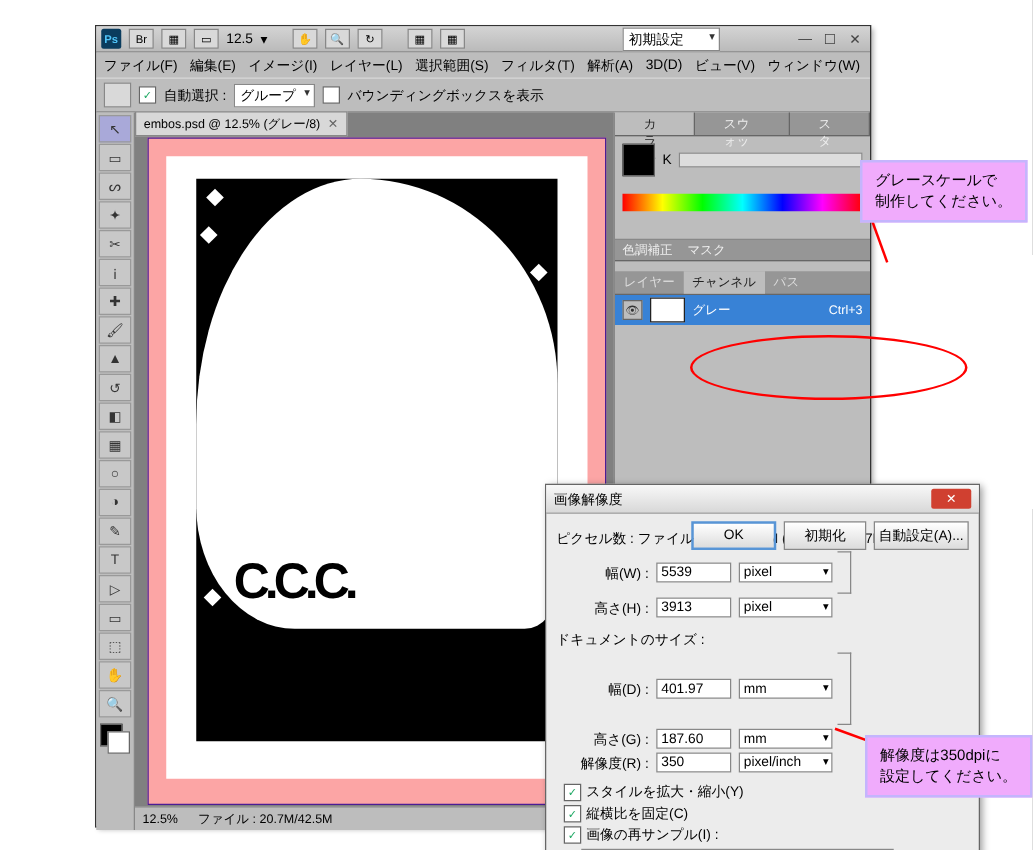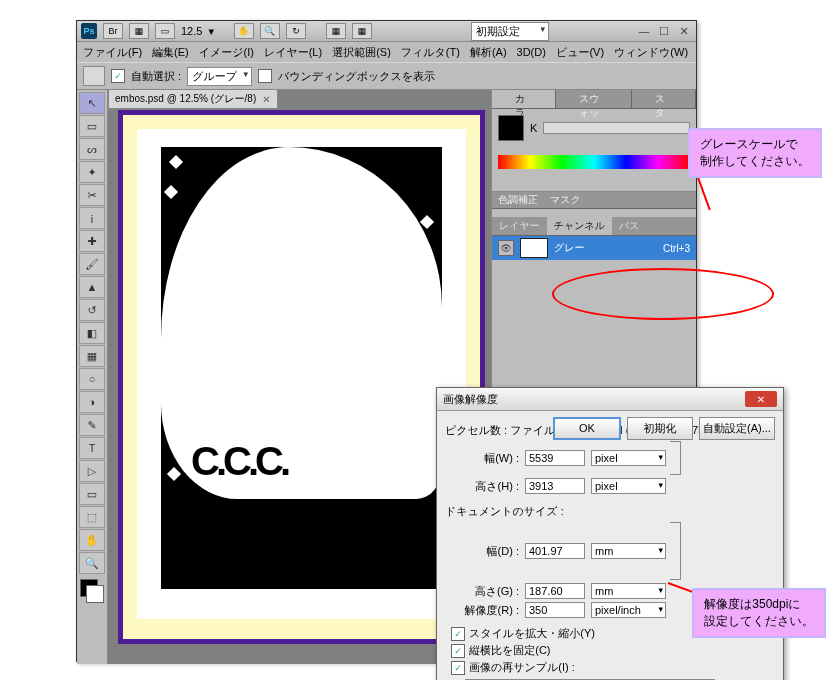--- a/index.html
+++ b/index.html
@@ -17,21 +17,21 @@
 .chk{width:12px;height:12px;border:1px solid #666;background:#fff;display:inline-flex;align-items:center;justify-content:center;font-size:9px;color:#2a6}
 .select{border:1px solid #888;background:#fff;padding:1px 14px 1px 4px;position:relative}
 .select::after{content:"▾";position:absolute;right:3px;top:1px;font-size:9px;color:#333}
 .work-area{display:flex;height:calc(100% - 66px)}
 .toolbox{width:30px;background:#bdbdbd;border-right:1px solid #888;padding:2px 0;display:flex;flex-direction:column;align-items:center;gap:1px}
 .tool{width:24px;height:20px;border:1px solid #999;background:#c8c8c8;display:flex;align-items:center;justify-content:center;font-size:11px;color:#333}
 .tool.sel{background:#a9a9d9}
 .doc-area{flex:1;background:#808080;position:relative}
 .doc-tab{position:absolute;top:-1px;left:0;height:18px;background:#d8d8d8;border:1px solid #888;padding:0 6px;display:flex;align-items:center;gap:6px;font-size:10px}
 .doc-tab .x{color:#666;font-size:10px}
-.canvas{position:absolute;top:20px;left:10px;right:6px;bottom:20px;background:#fef9c3;border:5px solid #4c1d95}
+.canvas{position:absolute;top:20px;left:10px;right:6px;bottom:20px;background:#fca5a5;border:1px solid #4c1d95}
 .canvas-inner{position:absolute;top:14px;left:14px;right:14px;bottom:20px;background:#fff}
 .artwork{position:absolute;top:18px;left:24px;right:24px;bottom:30px;background:#000}
 .silhouette{position:absolute;top:0;left:0;right:0;bottom:90px;background:#fff;border-radius:50% 60% 10% 30%/60% 50% 10% 30%}
 .sparkle{position:absolute;width:10px;height:10px;background:#fff;transform:rotate(45deg)}
 .cc{position:absolute;bottom:90px;left:30px;right:40px;height:60px;color:#000;font-weight:900;font-size:40px;letter-spacing:-4px;text-shadow:2px 2px 0 #fff,-2px -2px 0 #fff,2px -2px 0 #fff,-2px 2px 0 #fff}
 .status{position:absolute;bottom:0;left:0;right:0;height:18px;background:#bdbdbd;border-top:1px solid #888;display:flex;align-items:center;padding:0 6px;gap:16px;font-size:10px}
 .panels{width:204px;background:#bdbdbd;border-left:1px solid #888;display:flex;flex-direction:column}
 .ptabs{height:18px;background:#969696;display:flex;border-bottom:1px solid #666}
 .ptab{padding:2px 23px;font-size:10px;color:#eee;border-right:1px solid #666}
 .ptab.a{background:#bdbdbd;color:#222}
@@ -78,21 +78,21 @@
     <span class="tb-btn">▭</span>
     <span>12.5</span>
       <span>▾</span>
     <span class="tb-sep"></span>
     <span class="tb-btn">✋</span>
     <span class="tb-btn">🔍</span>
     <span class="tb-btn">↻</span>
     <span class="tb-sep"></span>
     <span class="tb-btn">▦</span>
     <span class="tb-btn">▦</span>
-    <span class="select" style="width:58px;margin-left:93px">初期設定</span>
+    <span class="select" style="width:58px;margin-left:120px">初期設定</span>
     <div class="win-ctrl">
       <span>—</span>
       <span>☐</span>
       <span>✕</span>
     </div>
   </div>
   <div class="menubar">
     <span>ファイル(F)</span>
     <span>編集(E)</span>
     <span>イメージ(I)</span>
@@ -151,20 +151,24 @@
             <div class="silhouette"></div>
             <div class="sparkle" style="top:10px;left:10px"></div>
             <div class="sparkle" style="top:40px;left:5px"></div>
             <div class="sparkle" style="top:70px;right:10px"></div>
             <div class="sparkle" style="bottom:110px;left:8px"></div>
             <div class="sparkle" style="bottom:140px;right:6px"></div>
             <div class="cc">C.C.C.</div>
           </div>
         </div>
       </div>
+      <div class="status">
+        <span>12.5%</span>
+        <span>ファイル : 20.7M/42.5M</span>
+      </div>
     </div>
     <div class="panels">
       <div class="ptabs">
         <span class="ptab a">カラー</span>
         <span class="ptab">スウォッチ</span>
         <span class="ptab">スタイ</span>
       </div>
       <div class="color-panel">
         <div class="swatch">
           <div class="sw"></div>

